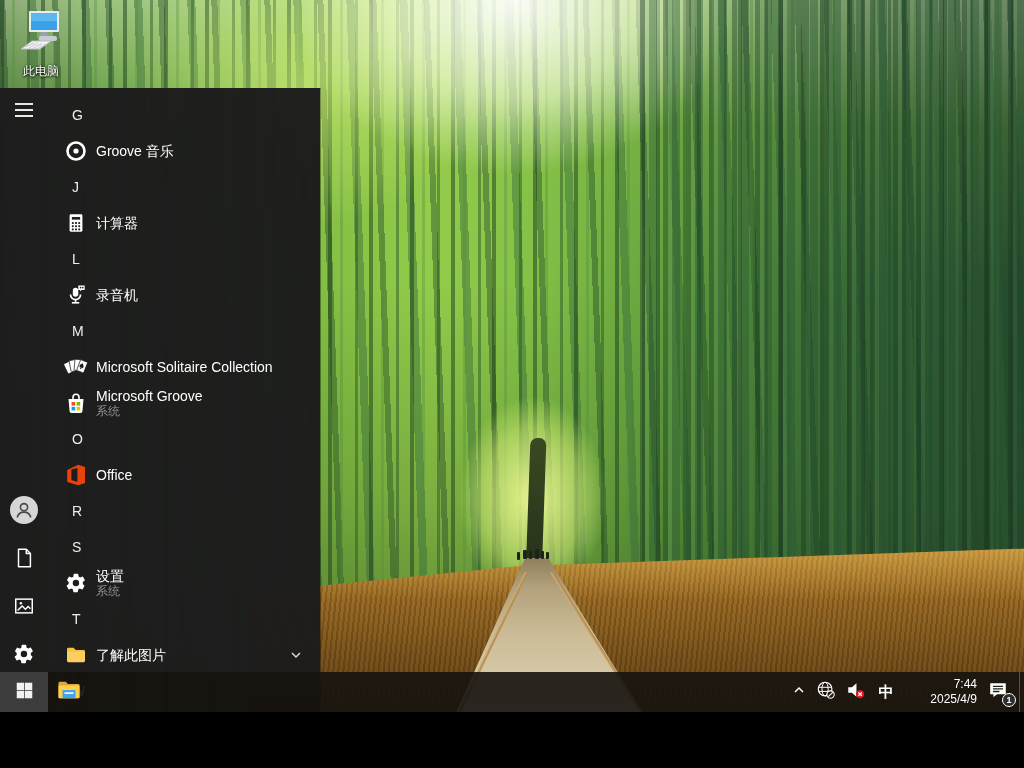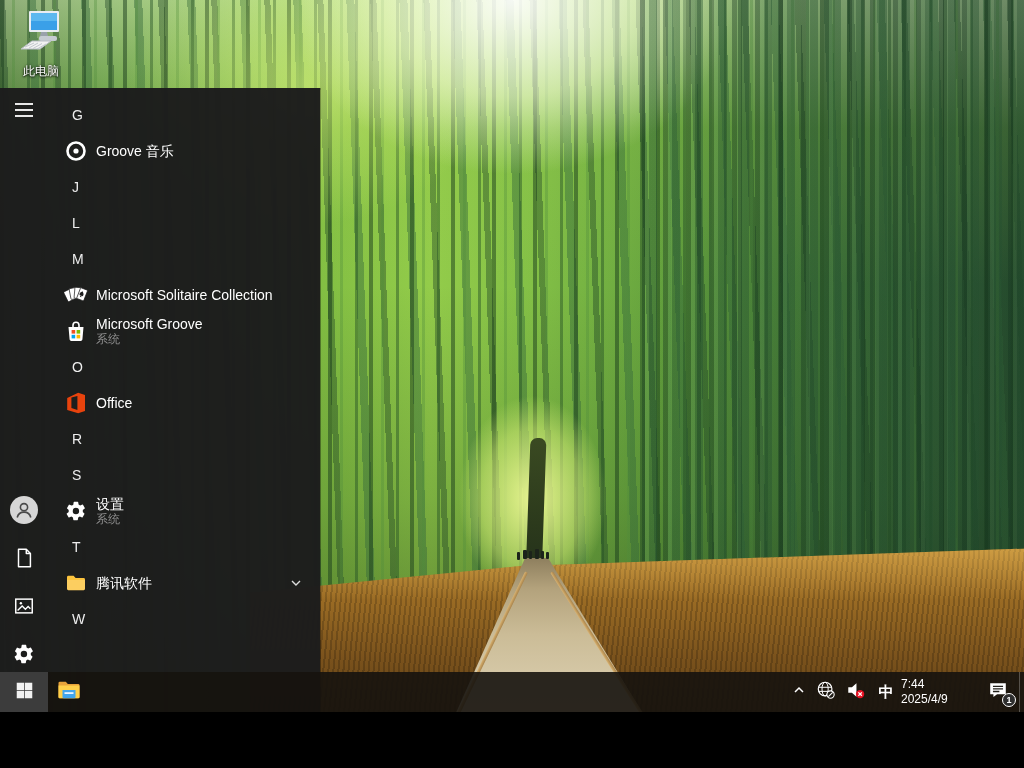--- a/index.html
+++ b/index.html
@@ -66,21 +66,21 @@
 
   
   .taskbar { position:absolute; left:0; bottom:0; width:1024px; height:40px;
     background:rgba(22,19,14,.9); display:flex; align-items:stretch; z-index:20; }
   .tb-start { width:48px; display:flex; align-items:center; justify-content:center; background:#3c3c3c; cursor:pointer; }
   .tb-app { width:42px; display:flex; align-items:center; justify-content:center; cursor:pointer; }
   .tb-spacer { flex:1; }
   .tb-tray { display:flex; align-items:stretch; }
   .tray-btn { display:flex; align-items:center; justify-content:center; padding:0 5px; cursor:pointer; position:relative; }
   .ime { font-size:15px; font-weight:bold; color:#fff; width:30px; }
-  .tray-clock { display:flex; flex-direction:column; align-items:flex-start; justify-content:center;
+  .tray-clock { display:flex; flex-direction:column; align-items:flex-end; justify-content:center;
     color:#fff; font-size:12px; line-height:15px; width:76px; cursor:default; }
   .notif { width:42px; }
   .badge { position:absolute; right:3px; bottom:5px; width:14px; height:14px; border-radius:50%;
     background:#2e2e2e; border:1.5px solid #fff; color:#fff; font-size:9px; font-weight:bold;
     display:flex; align-items:center; justify-content:center; }
   .show-desktop { width:5px; border-left:1px solid rgba(255,255,255,.25); cursor:pointer; }
 </style>
 </head>
 <body>
 
@@ -193,25 +193,63 @@
         </span>
         <span class="app-txt">
             <span class="app-label">Groove 音乐</span>
           </span>
       </div>
 
       <div class="row hdr">
         <span class="hdr-letter">J</span>
       </div>
 
+      <div class="row app">
+        <span class="app-ic">
+          <svg width="22" height="22" viewBox="0 0 24 24">
+            <rect x="5" y="2.5" width="14" height="19" rx="1.5" fill="#fff"></rect>
+            <rect x="7.5" y="5.5" width="9" height="2.8" fill="#1d1d1d"></rect>
+            <g fill="#1d1d1d">
+              <rect x="7.5" y="11" width="2" height="2"></rect>
+                <rect x="11" y="11" width="2" height="2"></rect>
+                <rect x="14.5" y="11" width="2" height="2"></rect>
+              <rect x="7.5" y="14.5" width="2" height="2"></rect>
+                <rect x="11" y="14.5" width="2" height="2"></rect>
+                <rect x="14.5" y="14.5" width="2" height="2"></rect>
+              <rect x="7.5" y="18" width="2" height="2"></rect>
+                <rect x="11" y="18" width="2" height="2"></rect>
+                <rect x="14.5" y="18" width="2" height="2"></rect>
+            </g>
+          </svg>
+        </span>
+        <span class="app-txt">
+            <span class="app-label">计算器</span>
+          </span>
+      </div>
 
       <div class="row hdr">
         <span class="hdr-letter">L</span>
       </div>
 
+      <div class="row app">
+        <span class="app-ic">
+          <svg width="22" height="22" viewBox="0 0 24 24">
+            <rect x="8.5" y="4" width="6" height="10" rx="3" fill="#fff"></rect>
+            <path d="M6 11.5 a5.5 5.5 0 0 0 11 0" fill="none" stroke="#fff" stroke-width="1.8"></path>
+            <line x1="11.5" y1="17" x2="11.5" y2="19.5" stroke="#fff" stroke-width="1.8"></line>
+            <line x1="7.5" y1="20.5" x2="15.5" y2="20.5" stroke="#fff" stroke-width="1.8"></line>
+            <path d="M14.5 1.5 h7 v5 h-3.5 l-1.5 1.8 v-1.8 h-2 Z" fill="#fff"></path>
+            <circle cx="17" cy="4" r=".9" fill="#1d1d1d"></circle>
+              <circle cx="19.5" cy="4" r=".9" fill="#1d1d1d"></circle>
+          </svg>
+        </span>
+        <span class="app-txt">
+            <span class="app-label">录音机</span>
+          </span>
+      </div>
 
       <div class="row hdr">
         <span class="hdr-letter">M</span>
       </div>
 
       <div class="row app">
         <span class="app-ic">
           <svg width="24" height="24" viewBox="0 0 24 24">
             <g fill="#fff" stroke="#1d1d1d" stroke-width=".7">
               <rect x="1.5" y="7" width="7" height="11" rx="1" transform="rotate(-26 5 12.5)"></rect>
@@ -285,21 +323,21 @@
       </div>
 
       <div class="row app">
         <span class="app-ic">
           <svg width="24" height="24" viewBox="0 0 24 24">
             <path d="M3 6.2 a1.4 1.4 0 0 1 1.4-1.4 h5.2 l2 2.2 h8 A1.4 1.4 0 0 1 21 8.4 V17.8 a1.4 1.4 0 0 1 -1.4 1.4 H4.4 A1.4 1.4 0 0 1 3 17.8 Z" fill="#fcc43e"></path>
             <path d="M3 9 h18 v8.8 a1.4 1.4 0 0 1 -1.4 1.4 H4.4 A1.4 1.4 0 0 1 3 17.8 Z" fill="#ffffff" opacity=".18"></path>
           </svg>
         </span>
         <span class="app-txt">
-            <span class="app-label">腾讯软件</span>
+            <span class="app-label">了解此图片</span>
           </span>
         <span class="row-chevron">
           <svg width="12" height="12" viewBox="0 0 12 12">
               <path d="M2 4 l4 4 4-4" fill="none" stroke="#ddd" stroke-width="1.4"></path>
             </svg>
         </span>
       </div>
 
       <div class="row hdr">
         <span class="hdr-letter">W</span>

